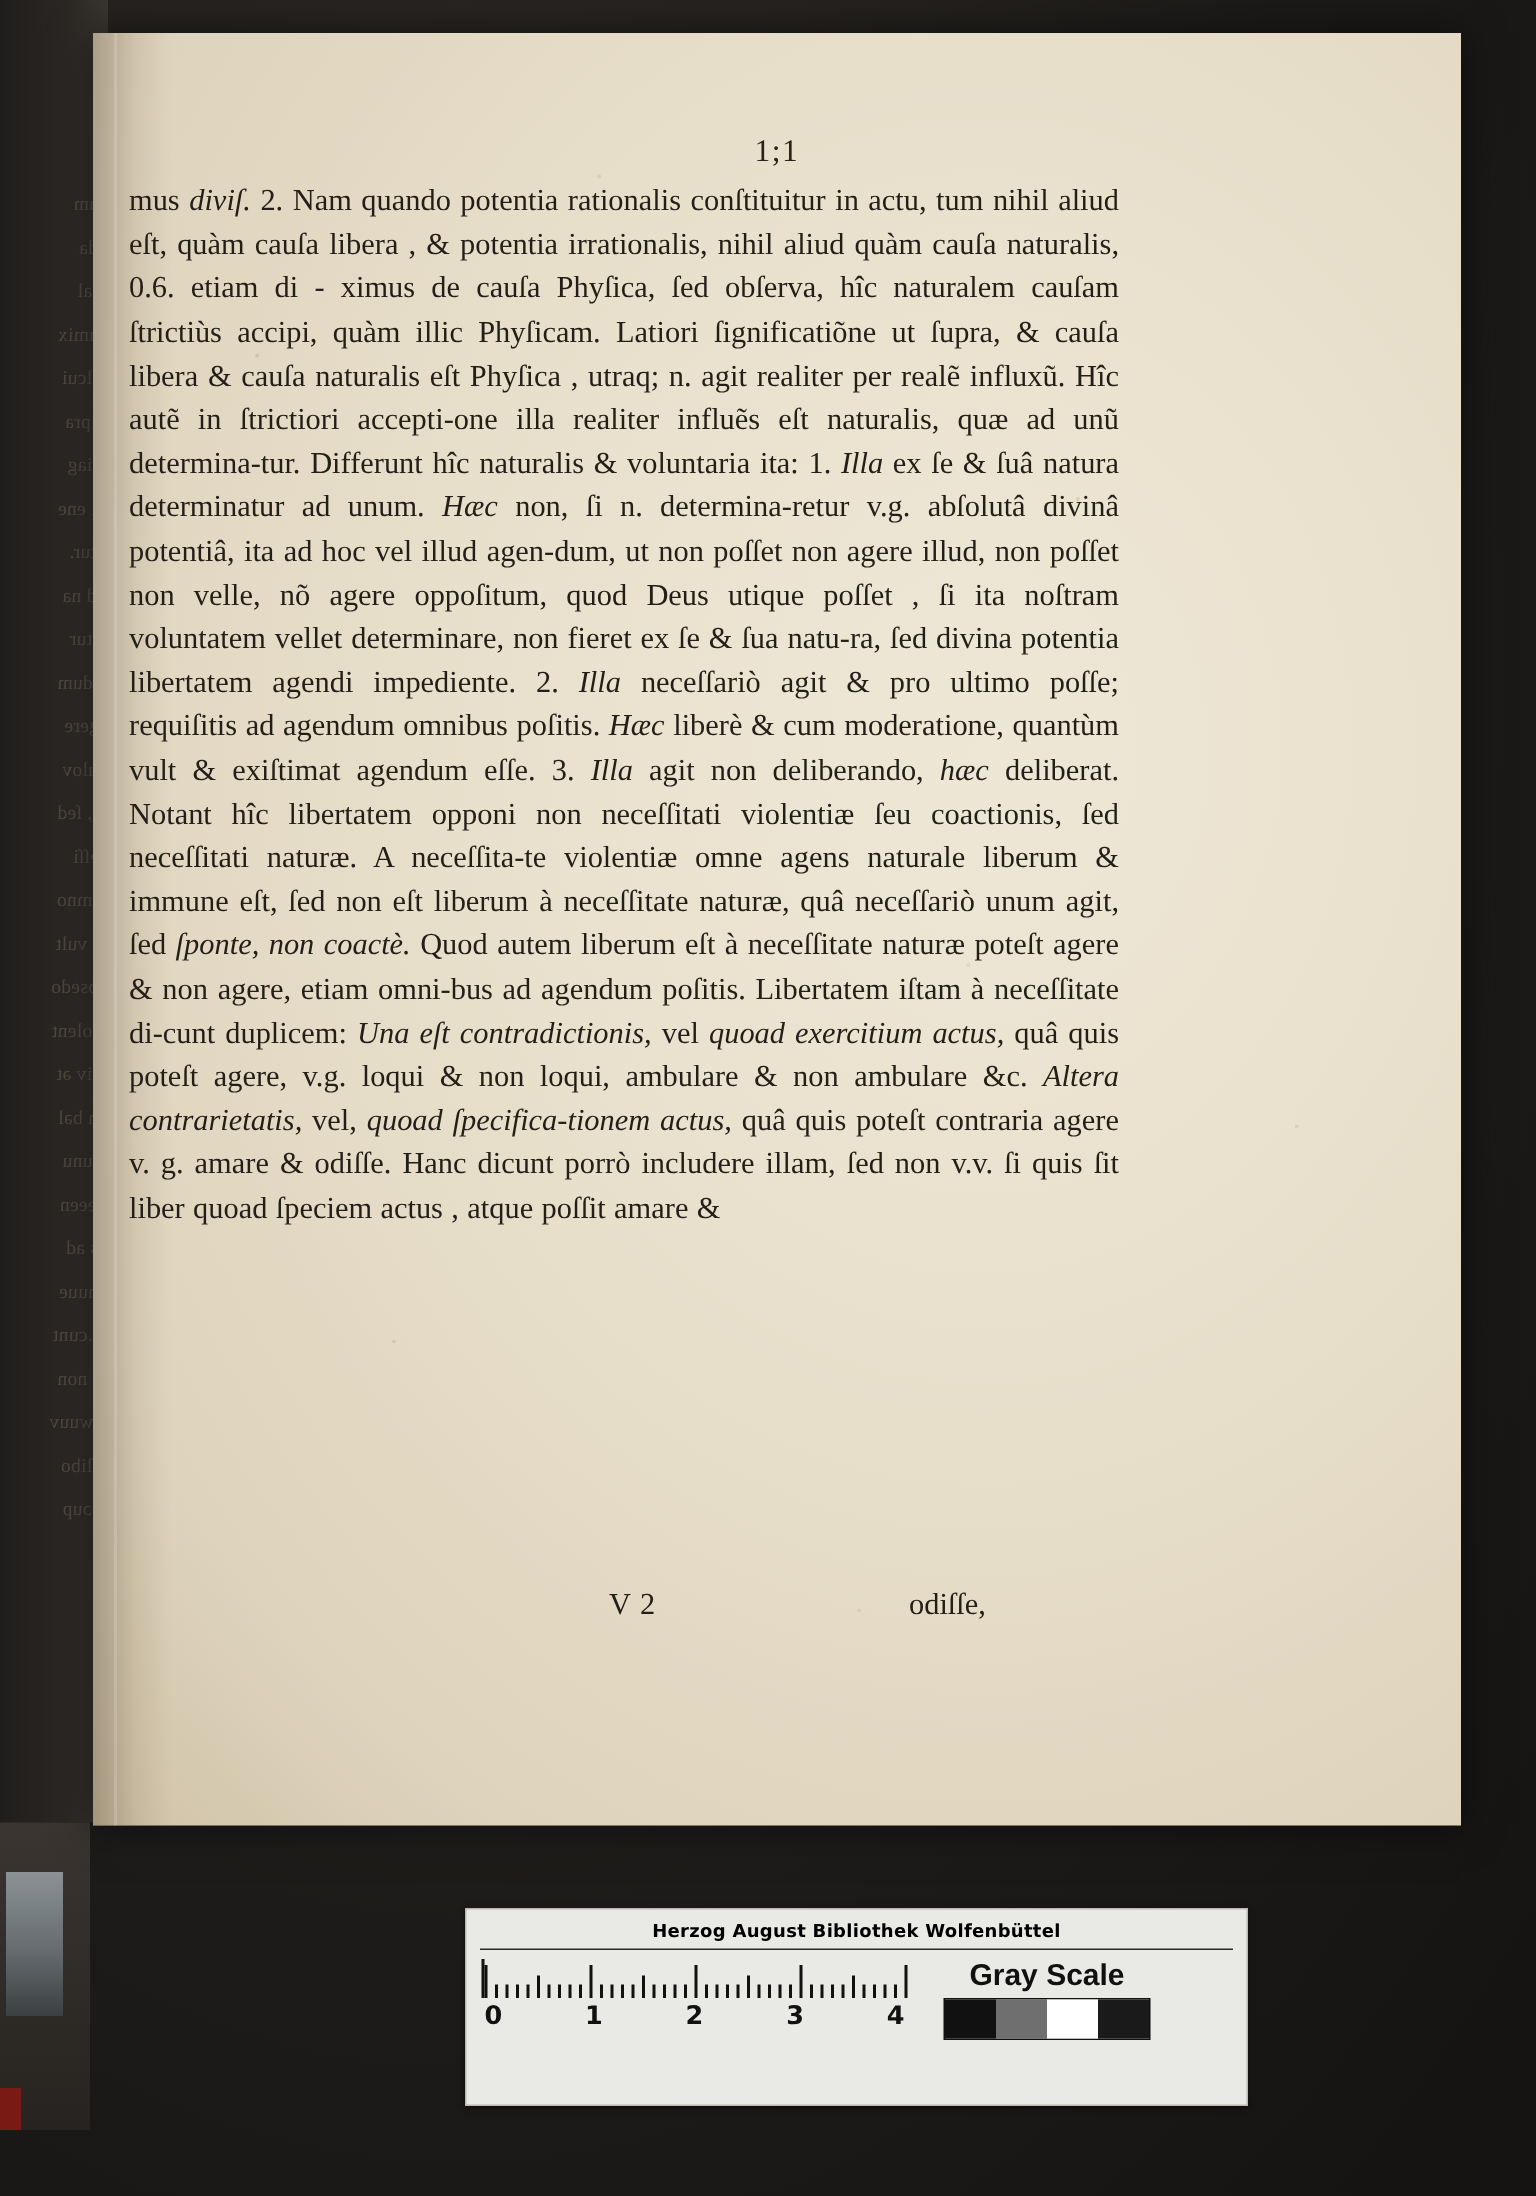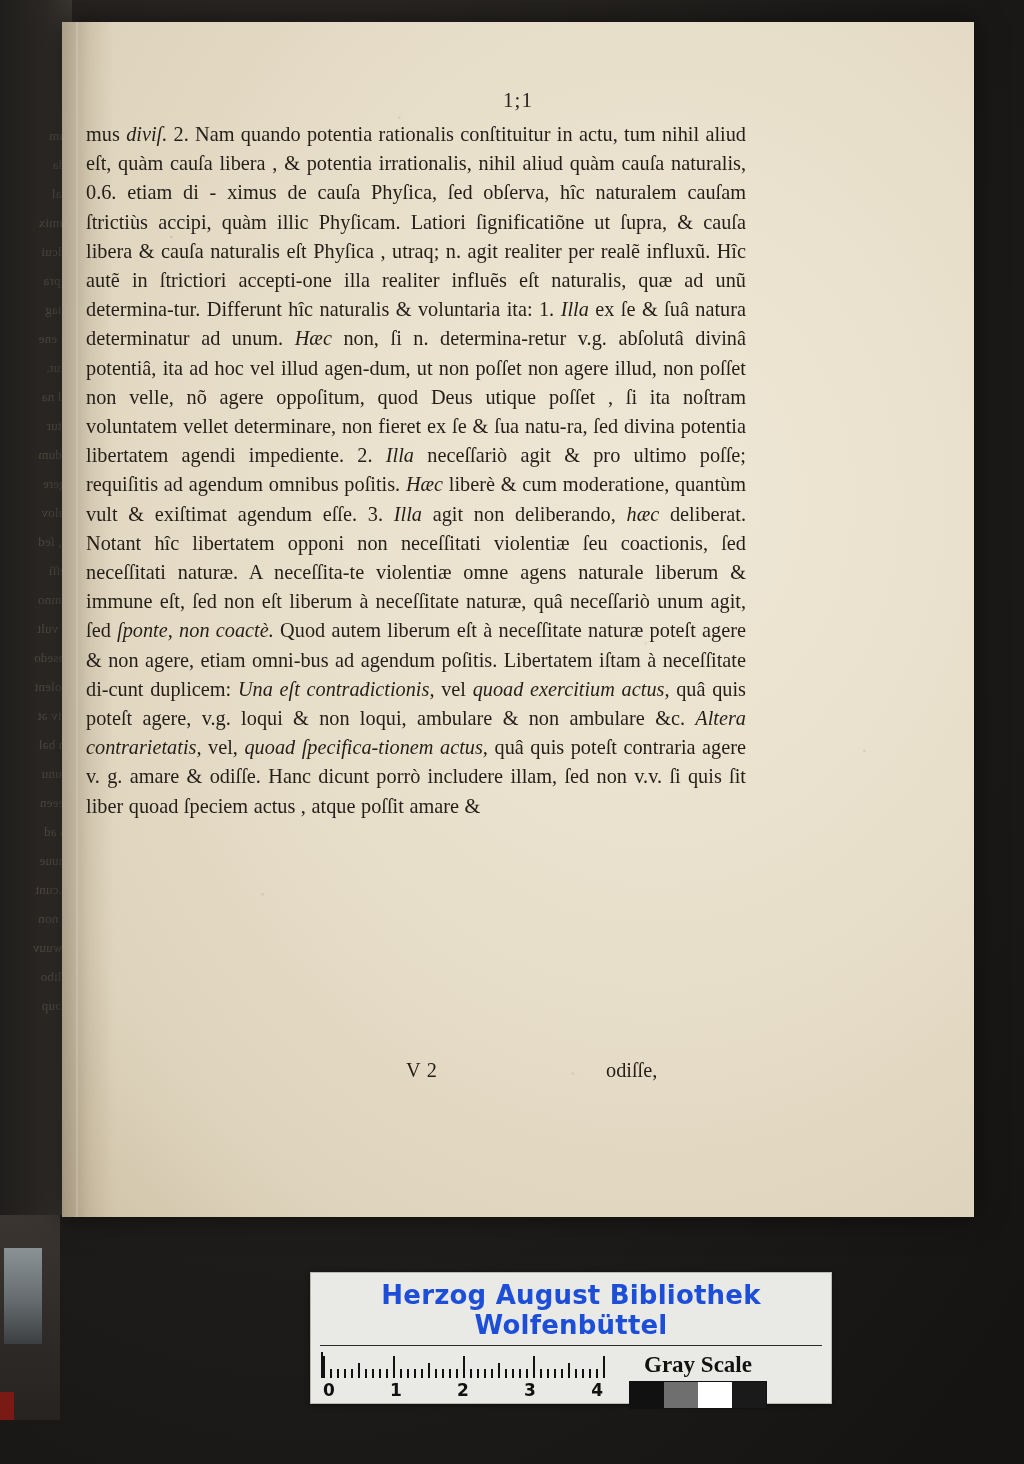--- a/index.html
+++ b/index.html
@@ -143,22 +143,22 @@
     width: 520px;
     height: 130px;
     background: #e9e9e6;
     border: 1px solid #b9b9b2;
     box-shadow: 0 1px 4px rgba(0,0,0,.5);
   }
   .target-title {
     text-align: center;
     font-family: "DejaVu Sans", sans-serif;
     font-weight: bold;
-    font-size: 26px;
-    color: #1d4ed8;
+    font-size: 12px;
+    color: #000000;
     padding-top: 7px;
     letter-spacing: .2px;
   }
   .target-rule {
     margin: 5px 9px 0 9px;
     height: 1px;
     background: #2a2a2a;
   }
   .target-body {
     display: flex;
@@ -187,22 +187,22 @@
     color: #111;
     padding: 2px 18px 0 2px;
   }
   .gs {
     display: flex;
     flex-direction: column;
     align-items: center;
     gap: 3px;
   }
   .gs-label {
-    font-family: Liberation Serif, serif;
-    font-size: 23px;
+    font-family: Liberation Sans, sans-serif;
+    font-size: 20px;
     font-weight: bold;
     color: #111;
   }
   .patches { display: flex; border: 1px solid #111; }
   .patches div { width: 34px; height: 26px; }
 
   
   .footer {
     position: absolute;
     left: 0; bottom: 0;

